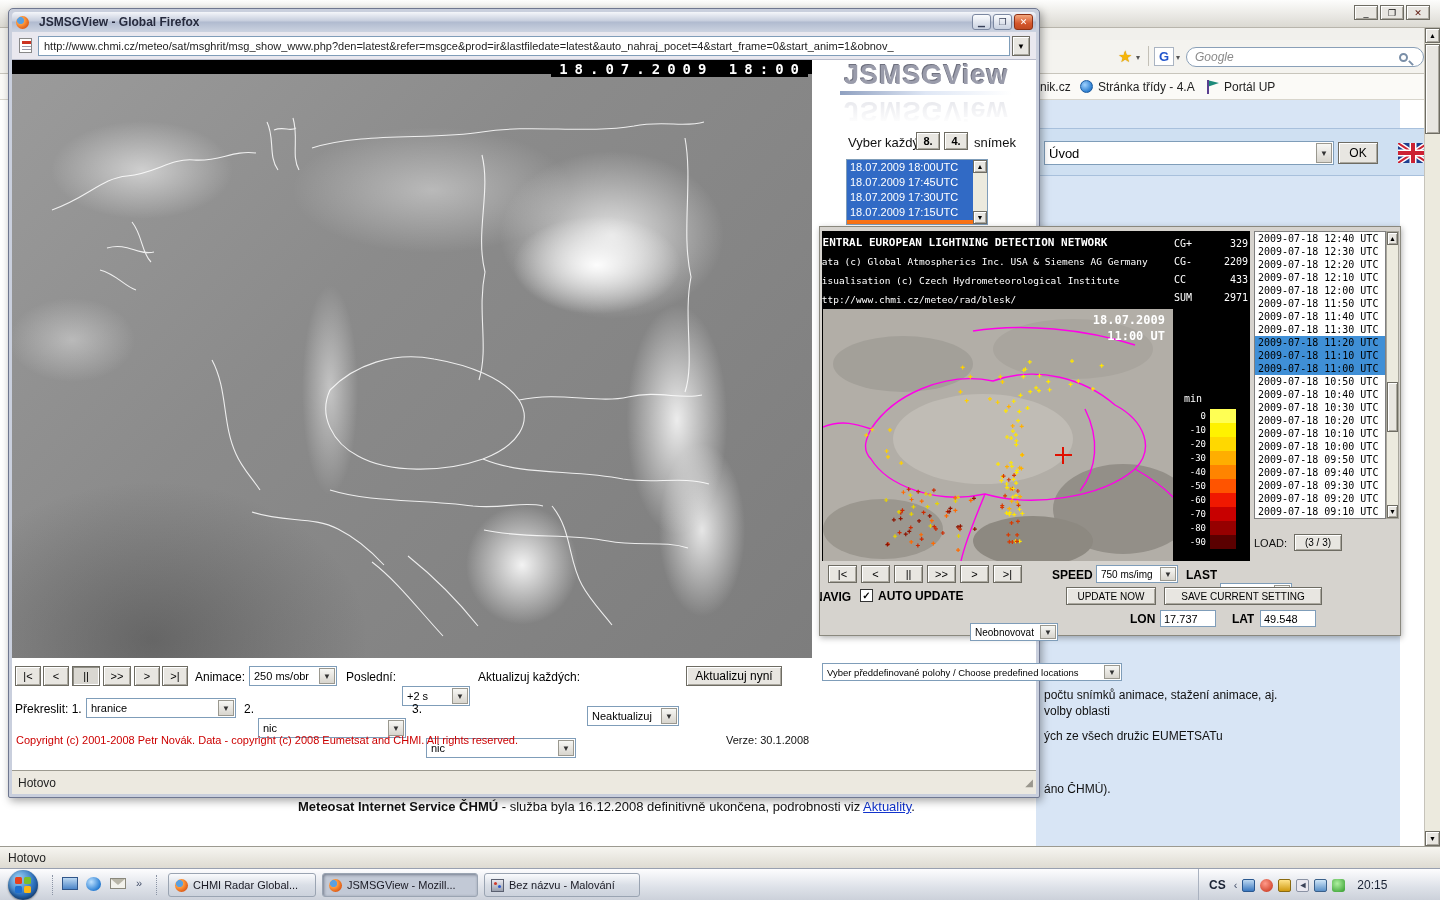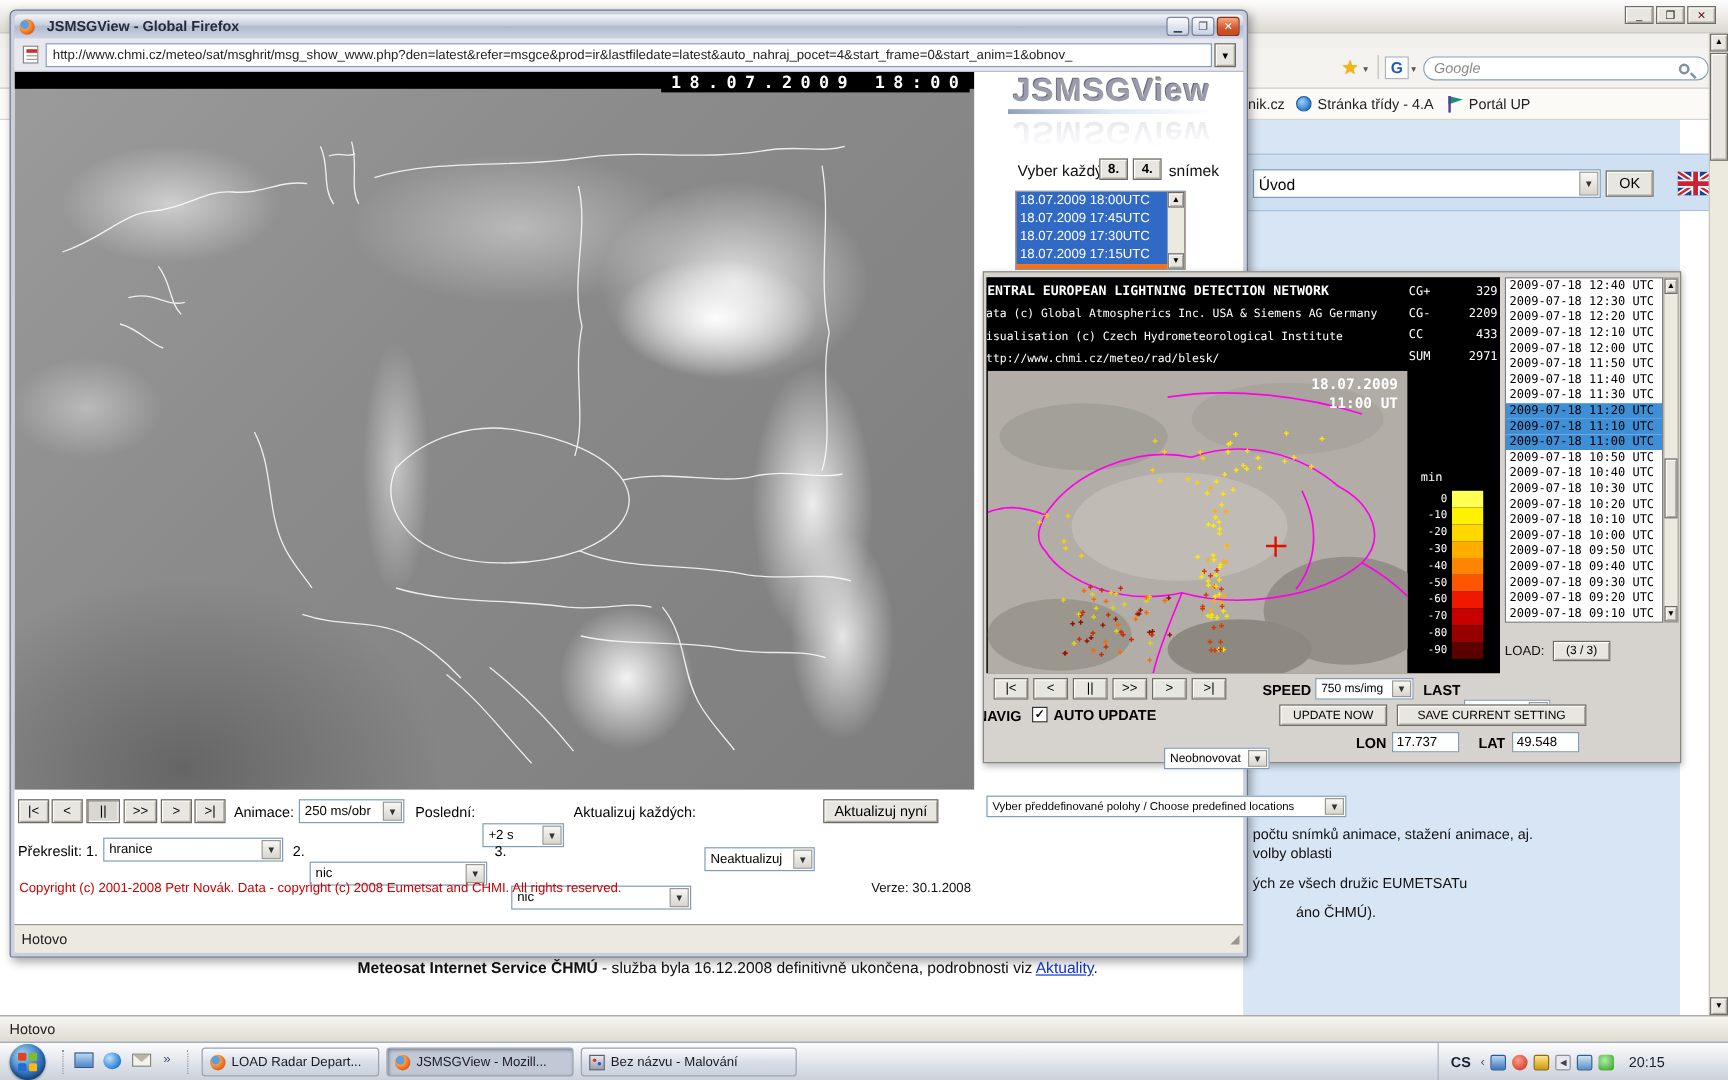--- a/index.html
+++ b/index.html
@@ -93,21 +93,21 @@
   <div class="abs" style="left:1400px;top:176px;width:24px;height:670px;background:#ffffff;"></div>
   <div class="abs sb" style="left:1424px;top:28px;width:16px;height:818px;border-left:1px solid #c6c3ba;">
     <div class="btn3d sb-btn" style="top:0;height:15px;">▲</div>
     <div class="abs btn3d" style="left:0;right:0;top:16px;height:90px;"></div>
     <div class="btn3d sb-btn" style="top:803px;height:15px;">▼</div>
   </div>
 
   <div class="abs nowrap" style="left:1044px;top:688px;font-size:12px;color:#111;width:350px;">počtu snímků animace, stažení animace, aj.</div>
   <div class="abs nowrap" style="left:1044px;top:704px;font-size:12px;color:#111;width:350px;">volby oblasti</div>
   <div class="abs nowrap" style="left:1044px;top:729px;font-size:12px;color:#111;width:350px;">ých ze všech družic EUMETSATu</div>
-  <div class="abs nowrap" style="left:1044px;top:753px;font-size:12px;color:#111;width:350px;margin-left:36px;">áno ČHMÚ).</div>
+  <div class="abs nowrap" style="left:1044px;top:782px;font-size:12px;color:#111;width:350px;">áno ČHMÚ).</div>
 
   <div class="abs nowrap" style="left:298px;top:799px;font-size:13px;color:#111;width:720px;">
     <b style="">Meteosat Internet Service ČHMÚ</b><span> -  služba byla 16.12.2008 definitivně ukončena, podrobnosti viz </span><a style="color:#1133cc;text-decoration:underline;">Aktuality</a><span>.</span>
   </div>
 
   <div class="abs statusbar" style="left:0;top:846px;width:1440px;height:22px;">
     <span style="margin-left:8px;">Hotovo</span>
   </div>
 </div>
 
@@ -587,27 +587,27 @@
   <div class="abs" style="left:62px;top:8px;width:16px;height:13px;background:linear-gradient(#bcd8f2,#4d86c8);border:1px solid #30568a;"></div>
   <div class="abs" style="left:86px;top:8px;width:15px;height:14px;border-radius:50%;background:radial-gradient(circle at 35% 35%,#bfe2ff,#2a7fd4 70%,#14509a);"></div>
   <div class="abs" style="left:110px;top:9px;width:16px;height:11px;background:#f3f2ec;border:1px solid #8a887c;">
     <span style="position:absolute;left:0;top:0;width:0;height:0;border-left:7px solid transparent;border-right:7px solid transparent;border-top:6px solid #b9b6a8;"></span>
   </div>
   <div class="abs" style="left:136px;top:8px;font-size:11px;color:#45506a;">»</div>
   <div class="abs" style="left:156px;top:6px;width:3px;height:20px;border-left:1px dotted #8a93a4;"></div>
 
   <div class="abs task-btn" style="left:168px;width:148px;">
     <span class="ff-ico"></span>
-    <span class="nowrap">LOAD Radar Depart...</span>
+    <span class="nowrap">CHMI Radar Global...</span>
   </div>
   <div class="abs task-btn active" style="left:322px;width:156px;">
     <span class="ff-ico"></span>
     <span class="nowrap">JSMSGView - Mozill...</span>
   </div>
-  <div class="abs task-btn" style="left:484px;width:180px;">
+  <div class="abs task-btn" style="left:484px;width:156px;">
     <span style="width:13px;height:13px;margin-right:5px;background:linear-gradient(#e8e8ee,#9aa0ae);border:1px solid #5a6070;position:relative;flex:0 0 auto;">
       <span style="position:absolute;left:2px;top:2px;width:3px;height:3px;background:#d03a2a;border-radius:50%;"></span>
       <span style="position:absolute;left:6px;top:5px;width:3px;height:3px;background:#2a58d0;border-radius:50%;"></span>
     </span>
     <span class="nowrap">Bez názvu - Malování</span>
   </div>
 
   <div class="abs" style="left:1198px;top:0;width:195px;height:32px;border-left:1px solid #aab2c0;display:flex;align-items:center;">
     <span style="margin-left:10px;font-size:12px;font-weight:bold;color:#1a2234;">CS</span>
     <span style="margin-left:8px;font-size:11px;color:#45506a;">‹</span>

